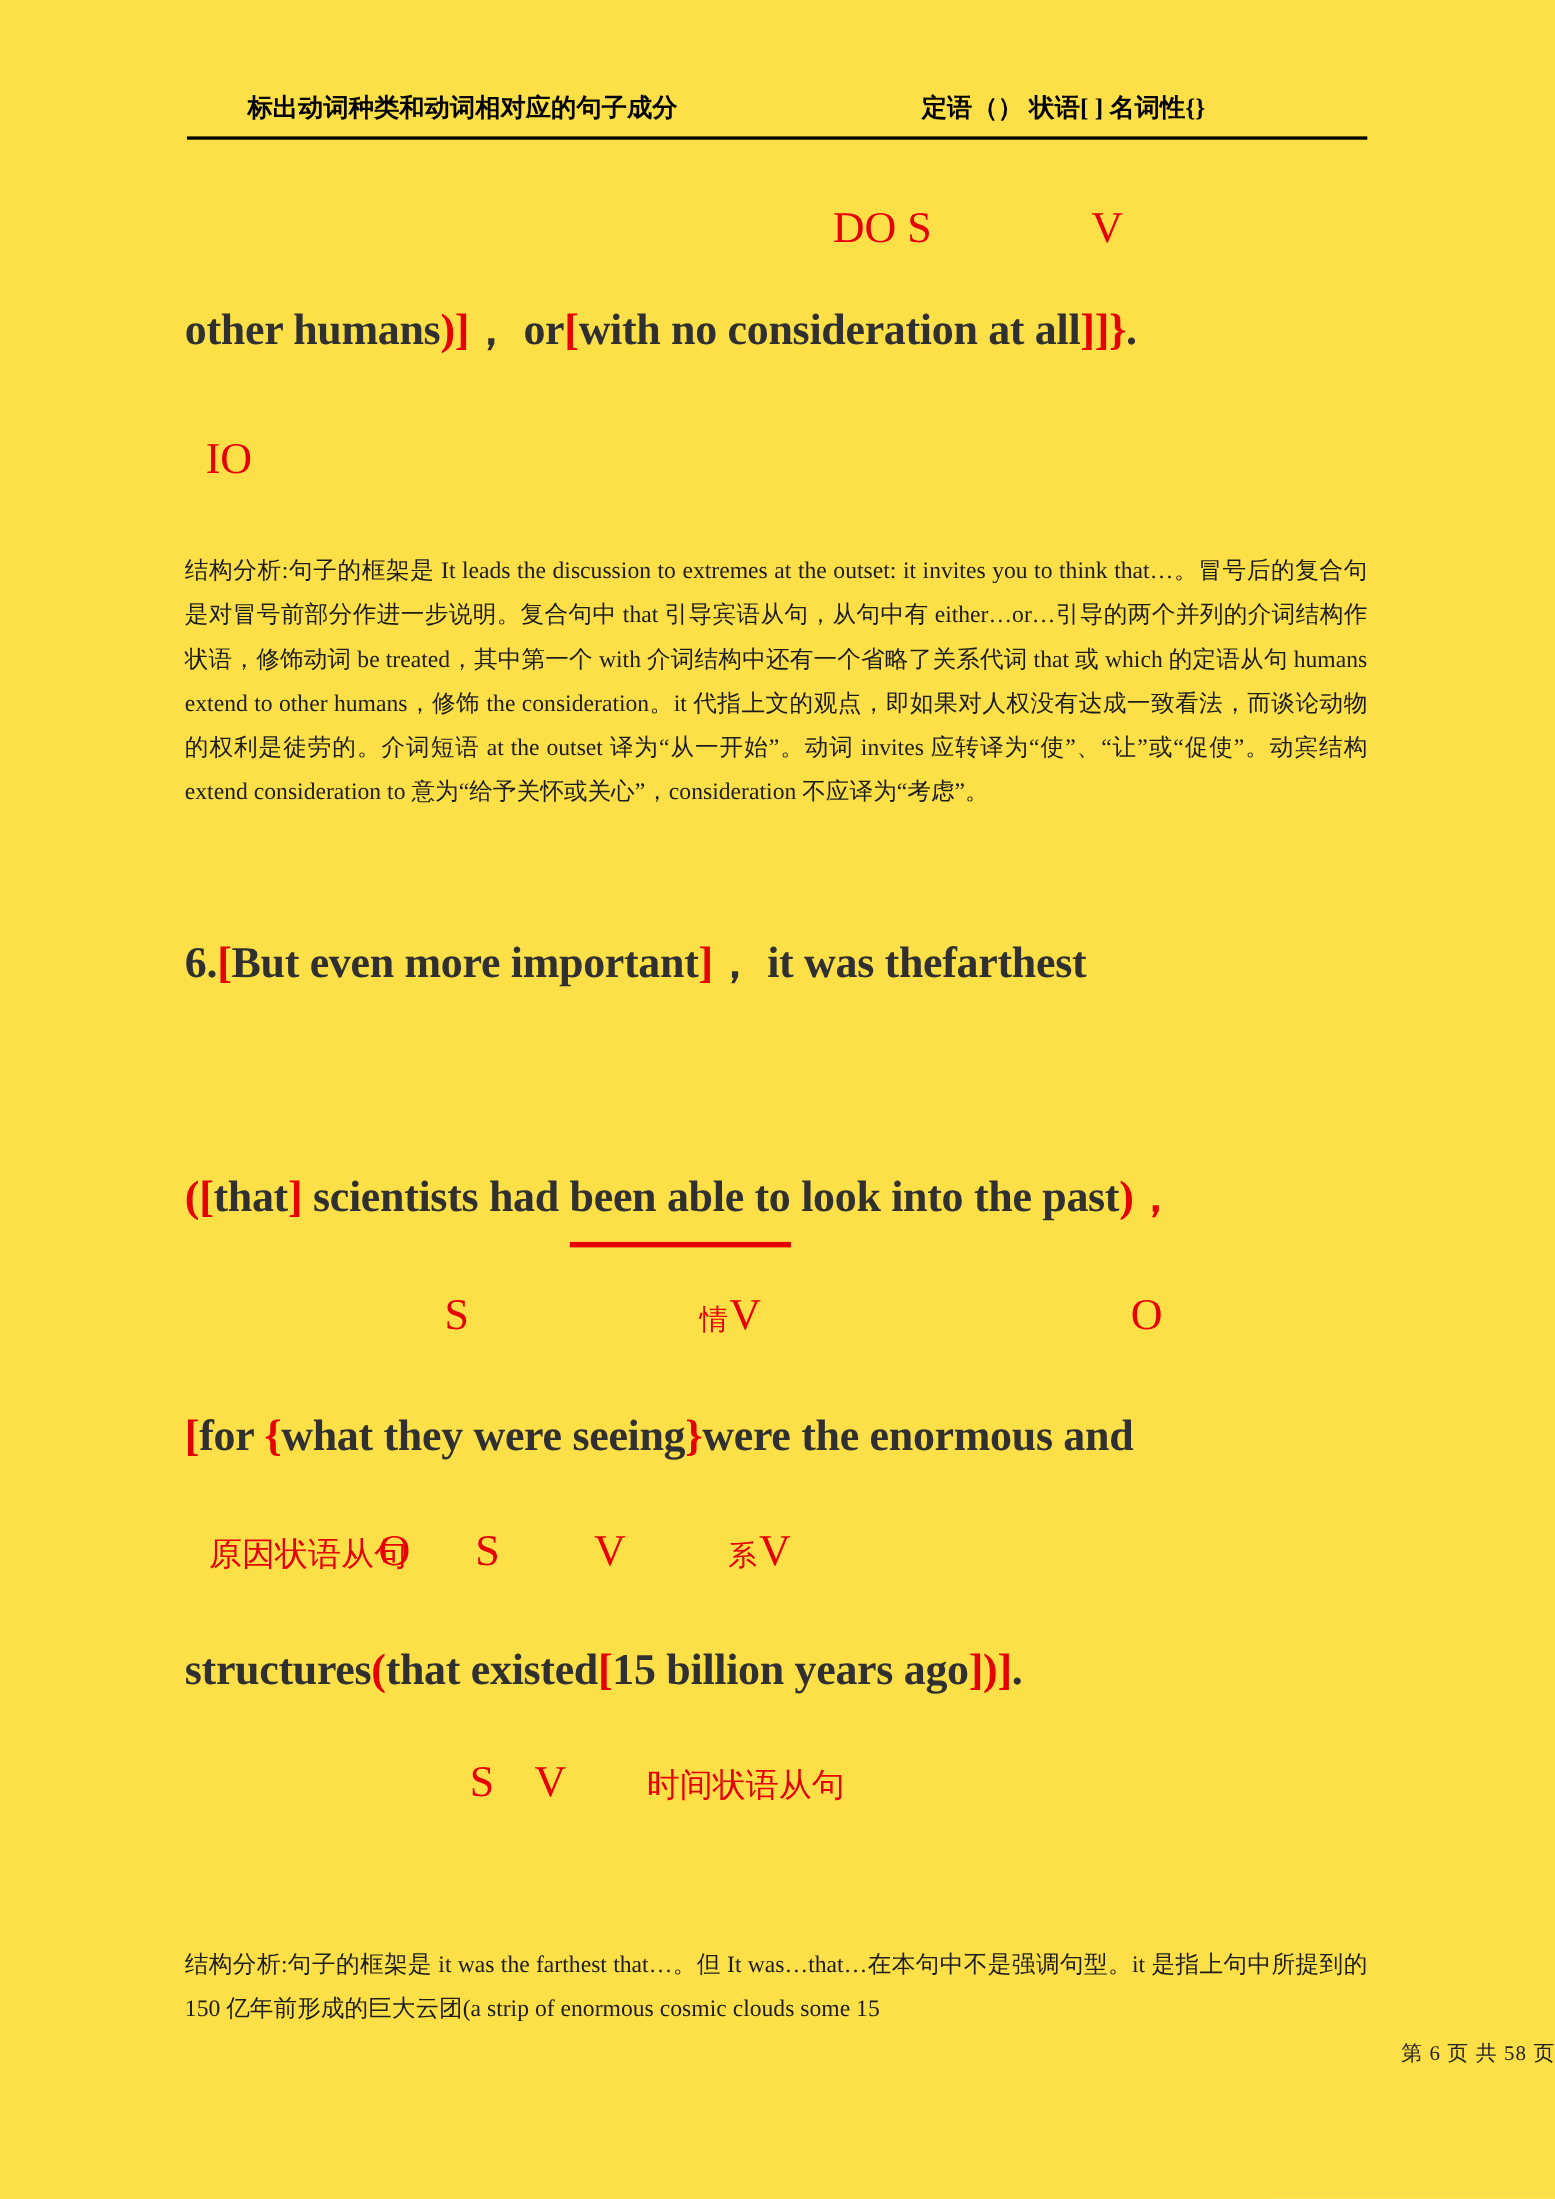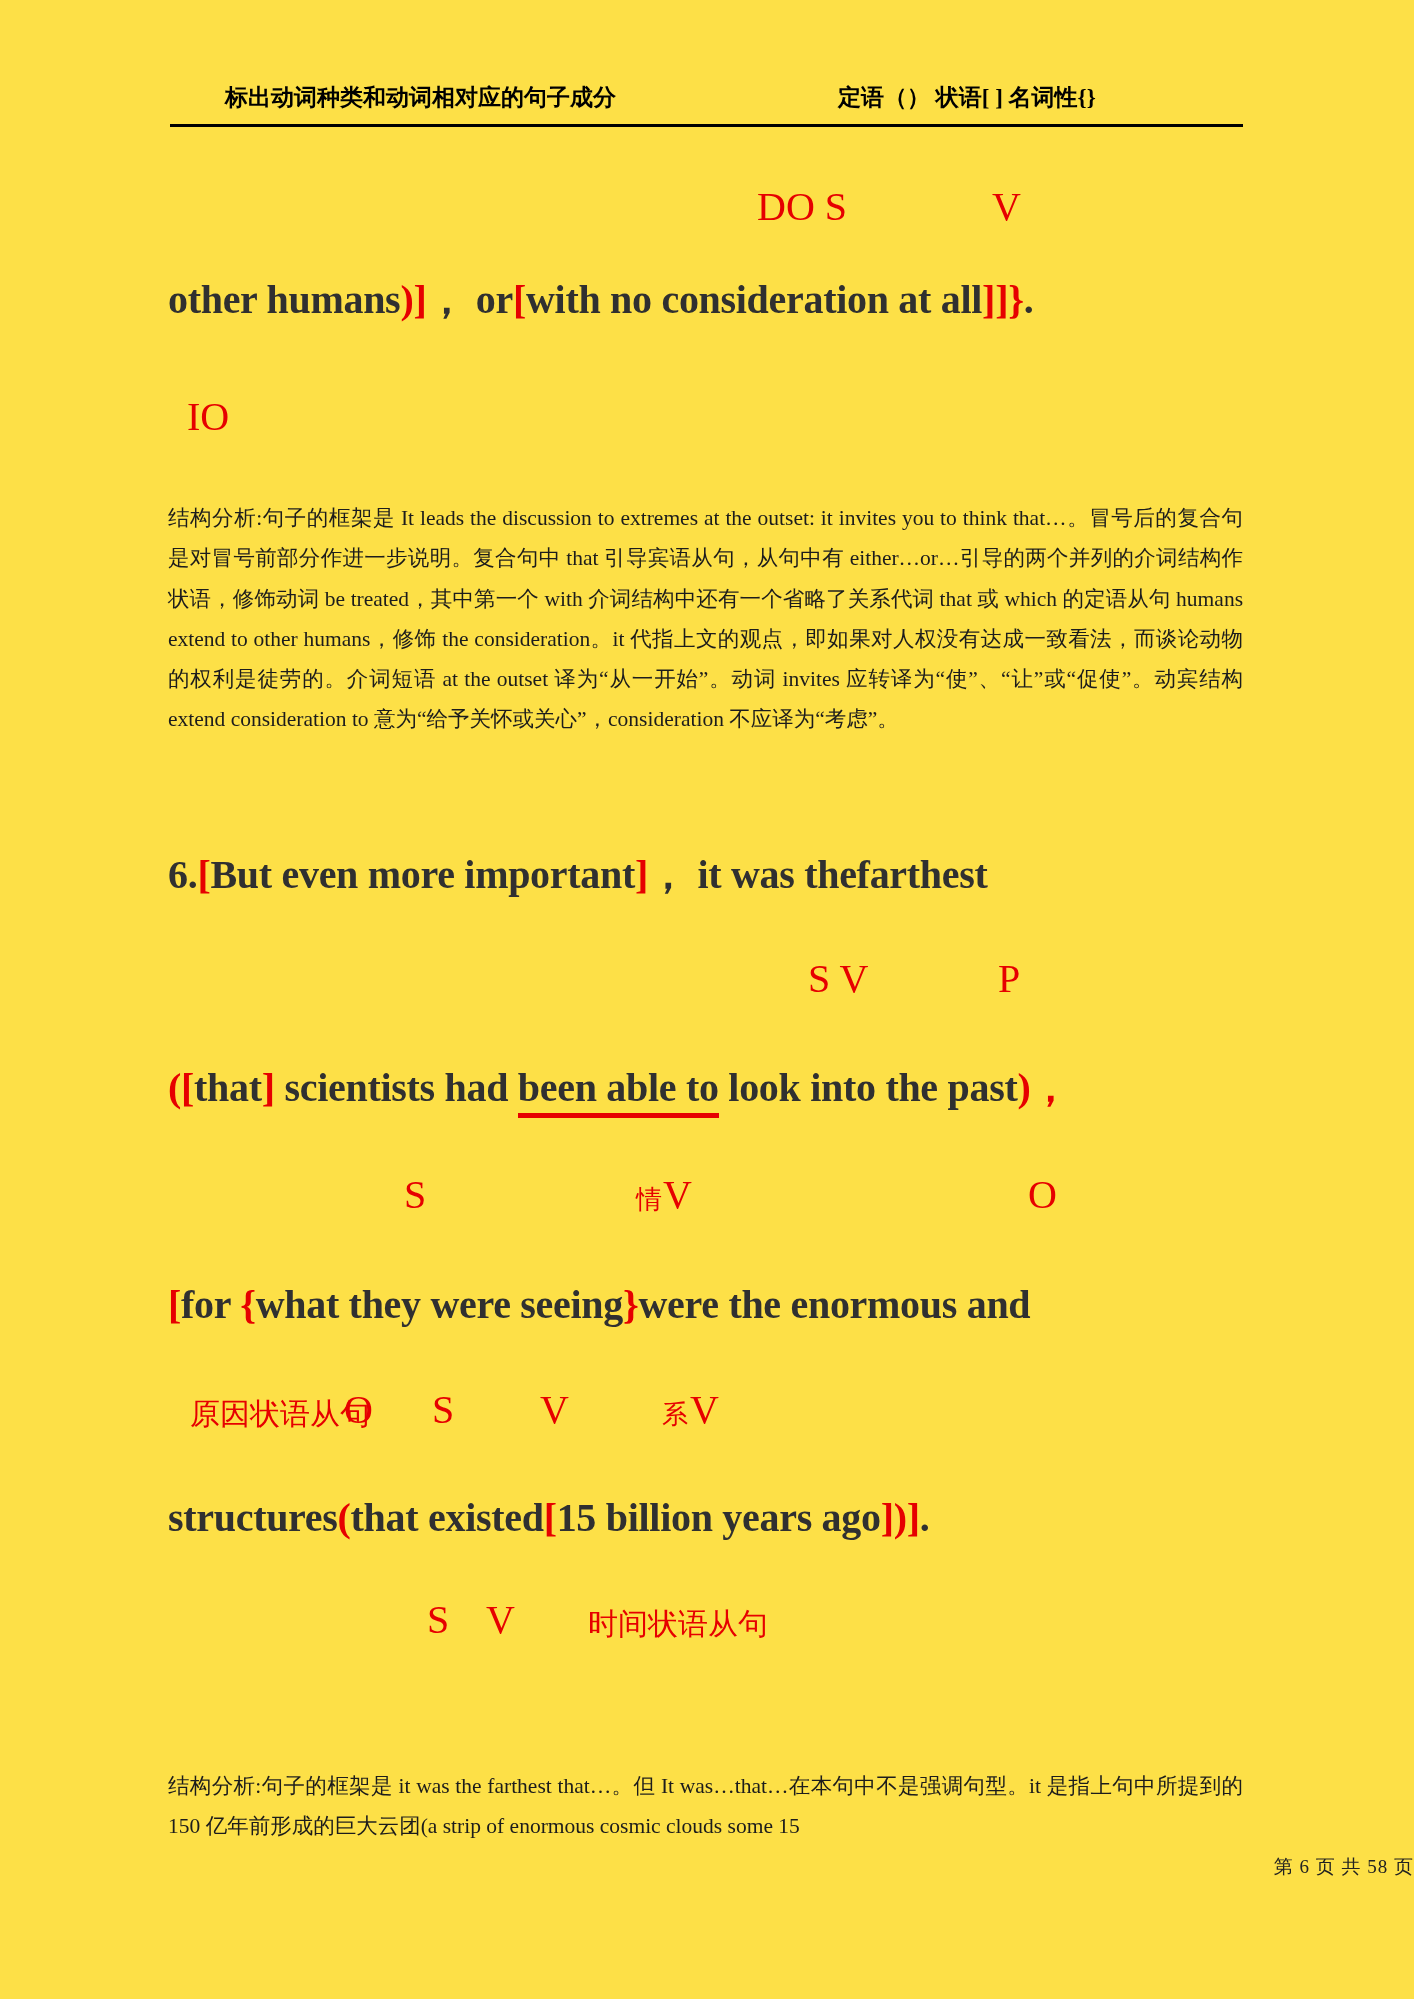--- a/index.html
+++ b/index.html
@@ -46,21 +46,21 @@
     font-weight:bold;
     color:var(--ink);
     white-space:nowrap;
     letter-spacing:-0.3px;
     line-height:1.15;
   }
   .seg-red{color:var(--red);}
   .seg-black{color:inherit;}
   .seg-underline{
     border-bottom:5px solid var(--red);
-    padding-bottom:3px;
+    padding-bottom:19px;
   }
   .para{
     position:absolute;
     left:168px;
     width:1075px;
     font-size:21.5px;
     line-height:40.3px;
     color:var(--body);
     text-align:justify;
   }
@@ -91,24 +91,20 @@
   <div class="boldline" style="top:277px;"><span class="seg-black">other humans</span><span class="seg-red">)]</span><span class="seg-black">，</span><span class="seg-black"> or</span><span class="seg-red">[</span><span class="seg-black">with no consideration at all</span><span class="seg-red">]]}</span><span class="seg-black">.</span></div>
 
   <div class="ann-row" style="top:397px;">
     <span style="left:173px; top:0;margin-left:14px;">IO</span>
   </div>
 
   <div class="para" style="top:498px;">结构分析:句子的框架是 It leads the discussion to extremes at the outset: it invites you to think that…。冒号后的复合句是对冒号前部分作进一步说明。复合句中 that 引导宾语从句，从句中有 either…or…引导的两个并列的介词结构作状语，修饰动词 be treated，其中第一个 with 介词结构中还有一个省略了关系代词 that 或 which 的定语从句 humans extend to other humans，修饰 the consideration。it 代指上文的观点，即如果对人权没有达成一致看法，而谈论动物的权利是徒劳的。介词短语 at the outset 译为“从一开始”。动词 invites 应转译为“使”、“让”或“促使”。动宾结构 extend consideration to 意为“给予关怀或关心”，consideration 不应译为“考虑”。</div>
 
   <div class="boldline" style="top:852px;"><span class="seg-black">6.</span><span class="seg-red">[</span><span class="seg-black">But even more important</span><span class="seg-red">]</span><span class="seg-black">，</span><span class="seg-black"> it was thefarthest</span></div>
 
-  <div class="ann-row" style="top:959px;">
-    <span style="left:808px; top:0;">S V</span>
-    <span style="left:998px; top:0;">P</span>
-  </div>
 
   <div class="boldline" style="top:1065px;"><span class="seg-red">(</span><span class="seg-red">[</span><span class="seg-black">that</span><span class="seg-red">]</span><span class="seg-black"> scientists had </span><span class="seg-black seg-underline">been able to</span><span class="seg-black"> look into the past</span><span class="seg-red">)</span><span class="seg-red">，</span></div>
 
   <div class="ann-row" style="top:1175px;">
     <span style="left:404px; top:0;">S</span>
     <span class="ann-cn-sm" style="left:636px;">情</span>
     <span style="left:663px; top:0;">V</span>
     <span style="left:1028px; top:0;">O</span>
   </div>
 

